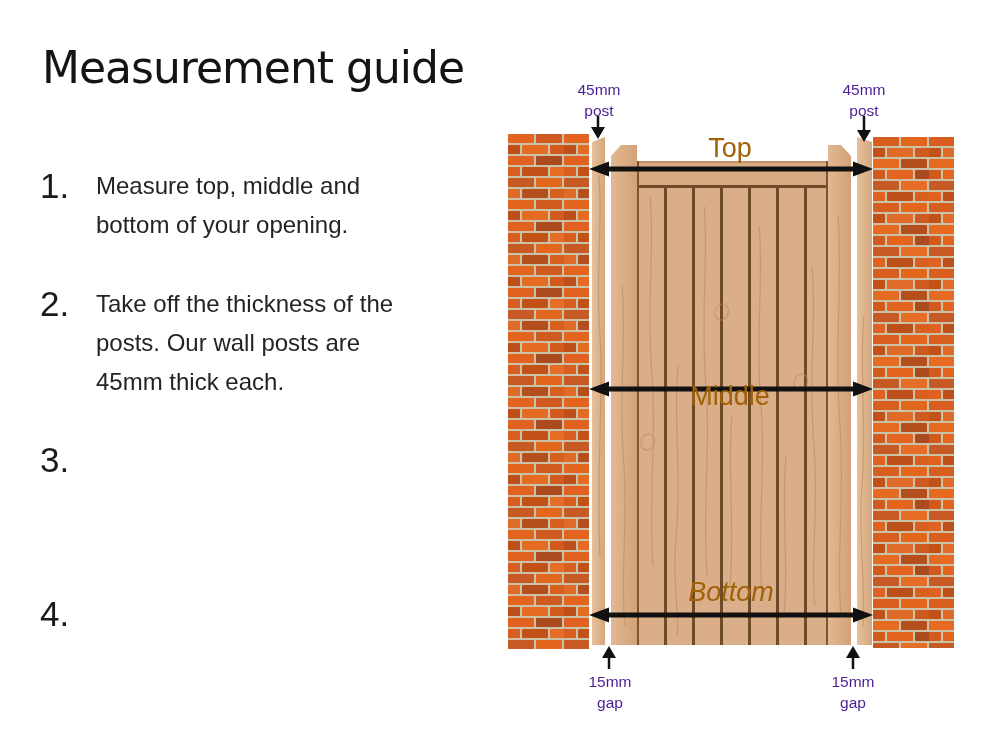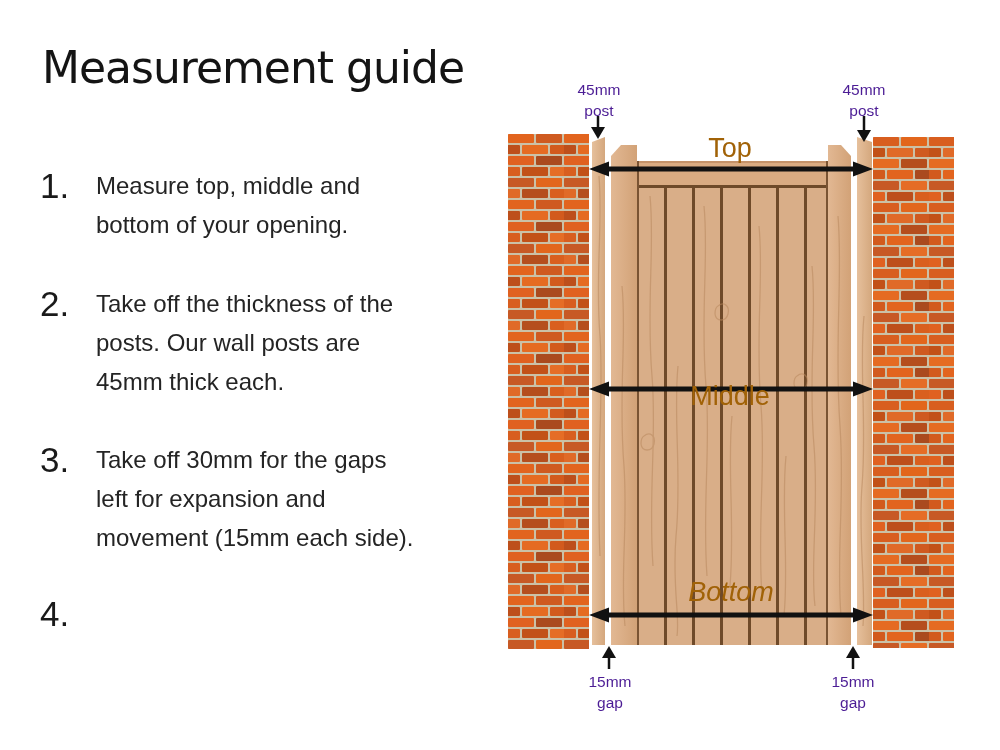--- a/index.html
+++ b/index.html
@@ -94,25 +94,20 @@
     <div class="step step2">
       <div class="num">2.</div>
       <div class="text">
           <div>Take off the thickness of the</div>
           <div>posts. Our wall posts are</div>
           <div>45mm thick each.</div>
         </div>
     </div>
     <div class="step step3">
       <div class="num">3.</div>
-      <div class="text">
-          <div>Take off 30mm for the gaps</div>
-          <div>left for expansion and</div>
-          <div>movement (15mm each side).</div>
-        </div>
     </div>
     <div class="step step4">
       <div class="num">4.</div>
     </div>
   </div>
 
   <div>
 
     <div class="pillar pillar-left">
       <svg width="81" height="515" xmlns="http://www.w3.org/2000/svg">

